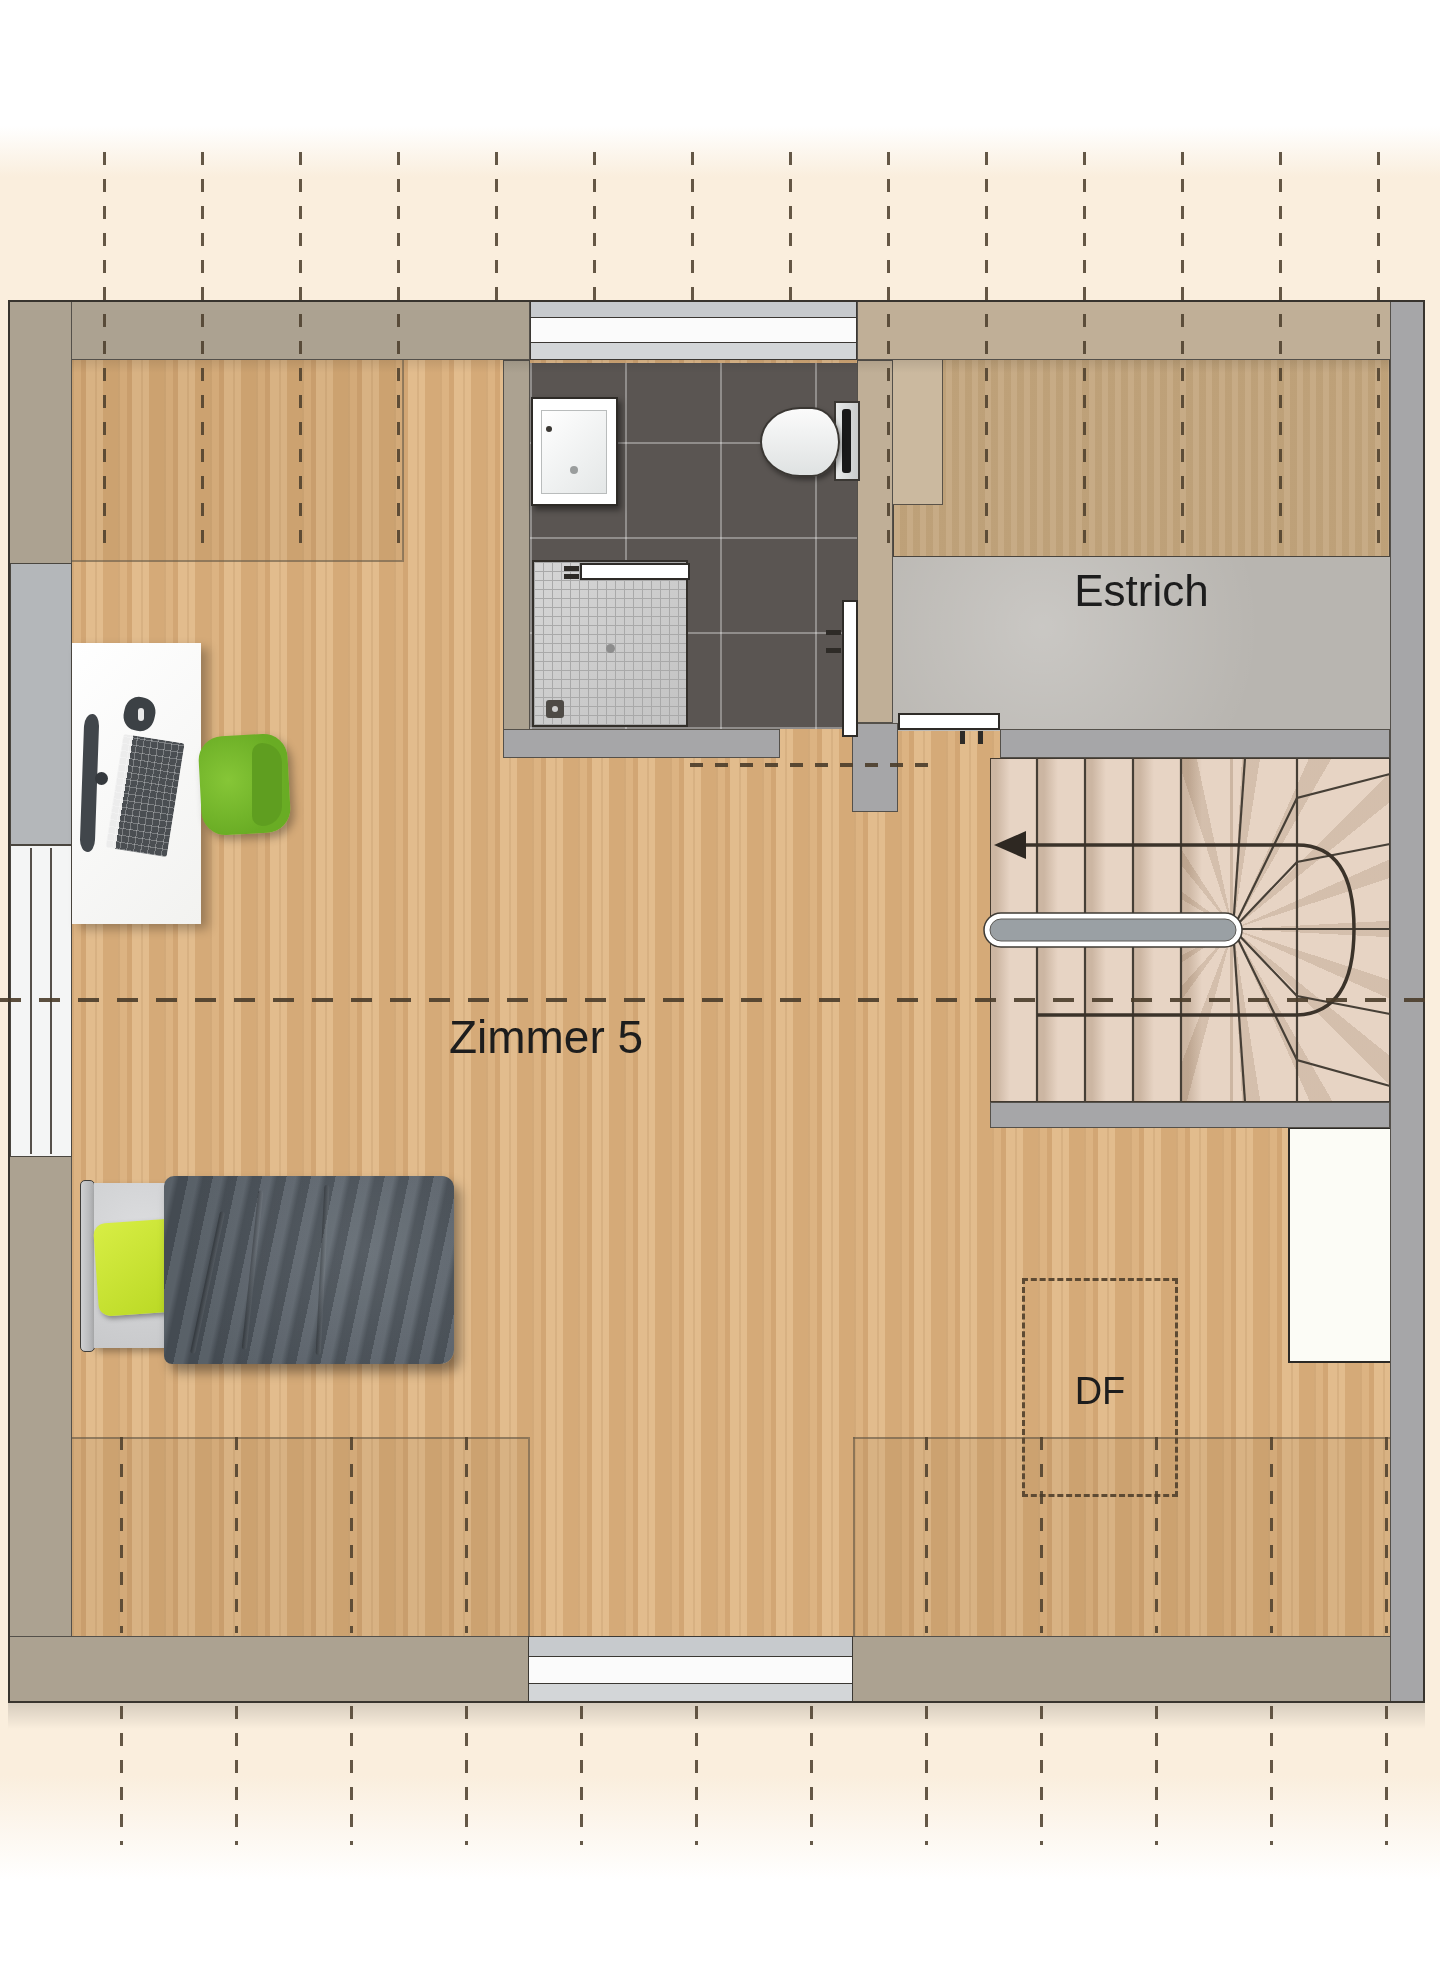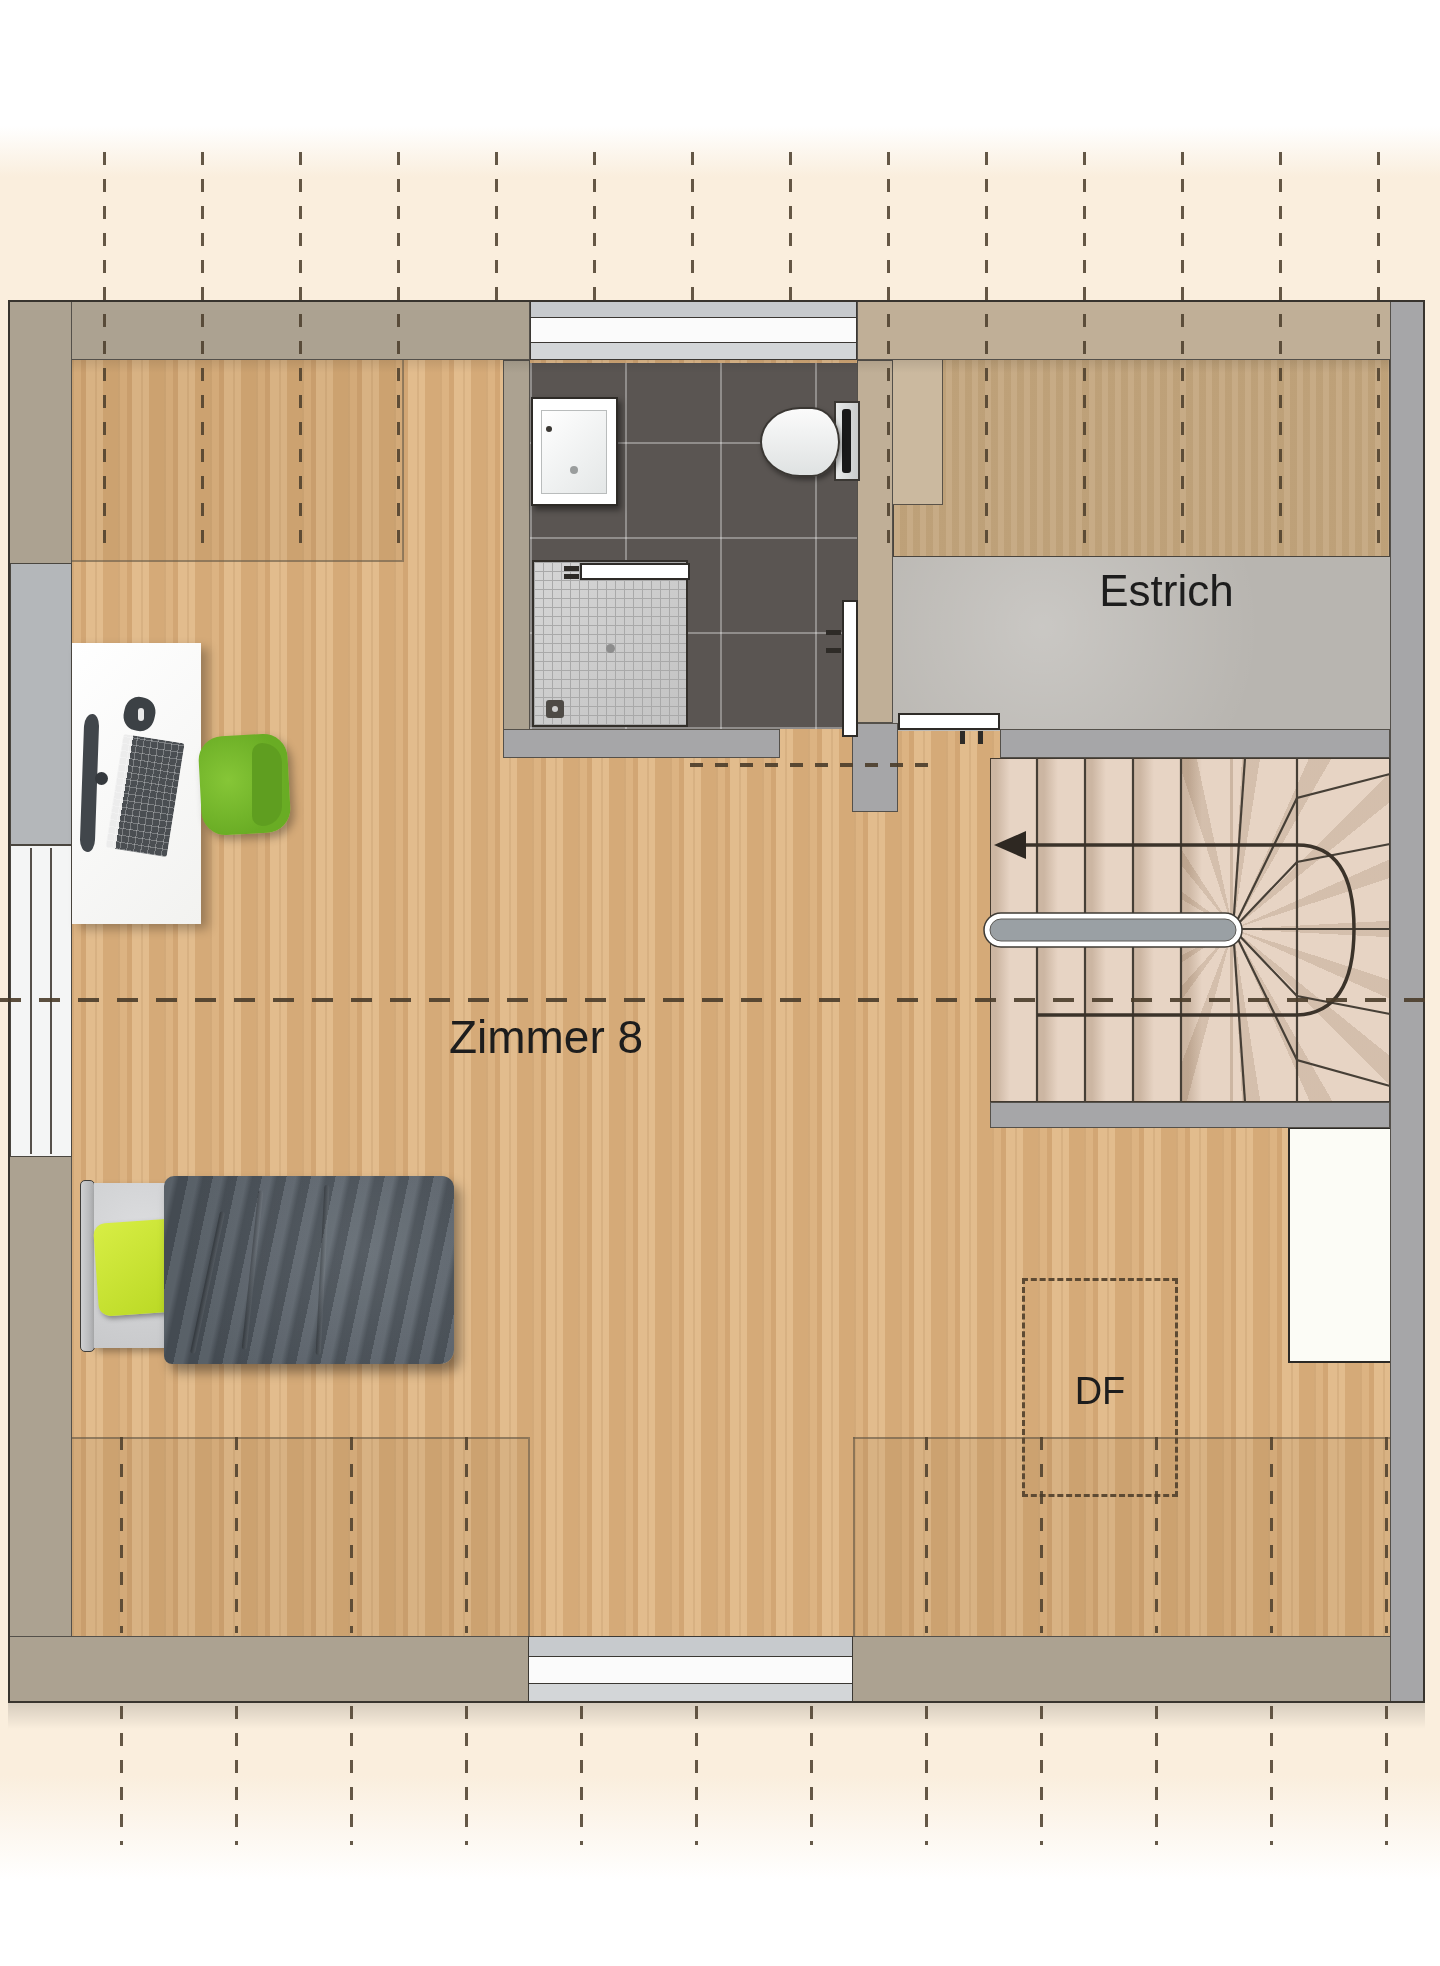--- a/index.html
+++ b/index.html
@@ -263,17 +263,17 @@
   <div class="abs vdash" style="left:810px;top:1706px;height:139px;"></div>
   <div class="abs vdash" style="left:925px;top:1706px;height:139px;"></div>
   <div class="abs vdash" style="left:1040px;top:1706px;height:139px;"></div>
   <div class="abs vdash" style="left:1155px;top:1706px;height:139px;"></div>
   <div class="abs vdash" style="left:1270px;top:1706px;height:139px;"></div>
   <div class="abs vdash" style="left:1385px;top:1706px;height:139px;"></div>
 
   <div class="abs hdash" style="left:0px;top:998px;width:1440px;"></div>
   <div class="abs hdash short" style="left:690px;top:763px;width:248px;"></div>
 
-  <div class="abs lab" id="estrichlab" style="left:893px;top:566px;width:547px;text-align:center;">Estrich</div>
-  <div class="abs lab" id="zimmerlab" style="left:336px;top:1010px;width:420px;text-align:center;">Zimmer 8</div>
+  <div class="abs lab" id="estrichlab" style="left:893px;top:566px;width:497px;text-align:center;">Estrich</div>
+  <div class="abs lab" id="zimmerlab" style="left:336px;top:1010px;width:420px;text-align:center;">Zimmer 5</div>
   <div class="abs lab" id="dflab" style="left:1022px;top:1370px;width:156px;text-align:center;">DF</div>
 
 </div>
 
 </body></html>

